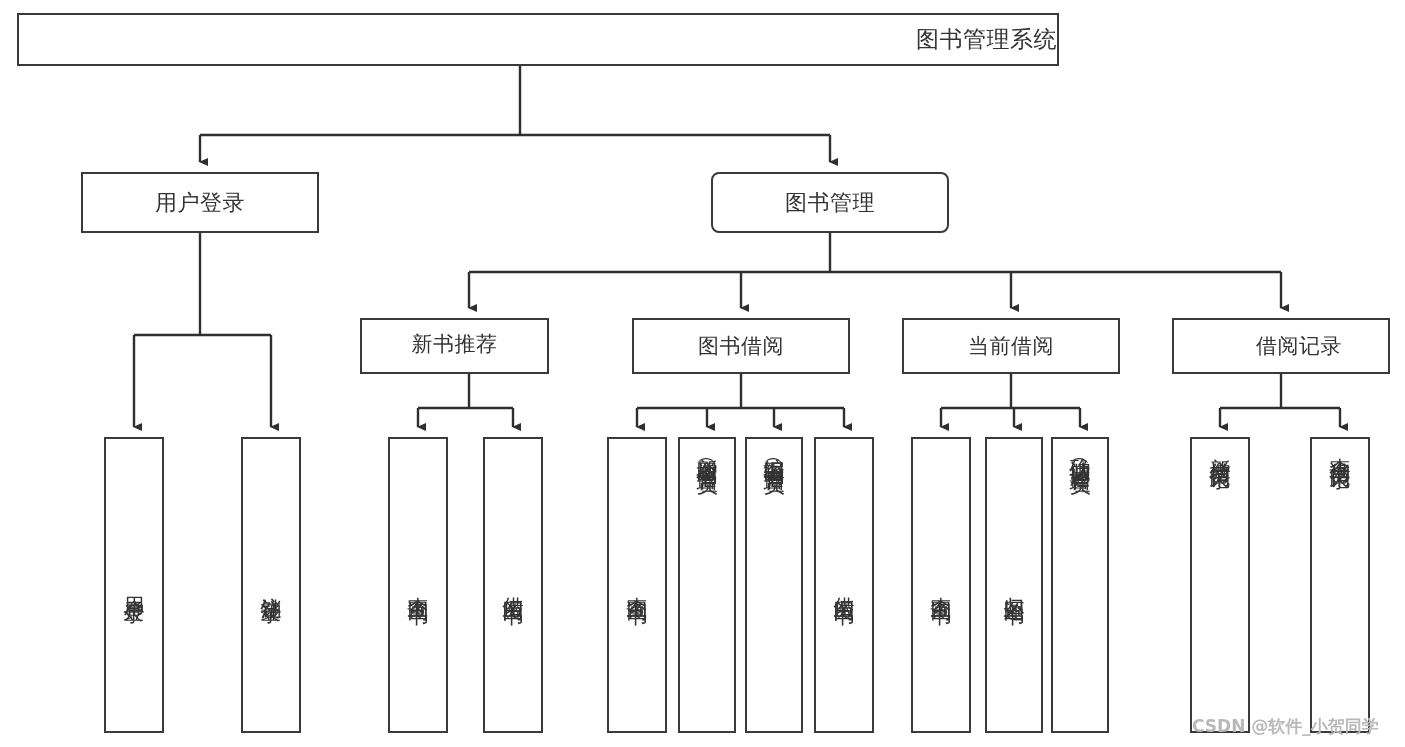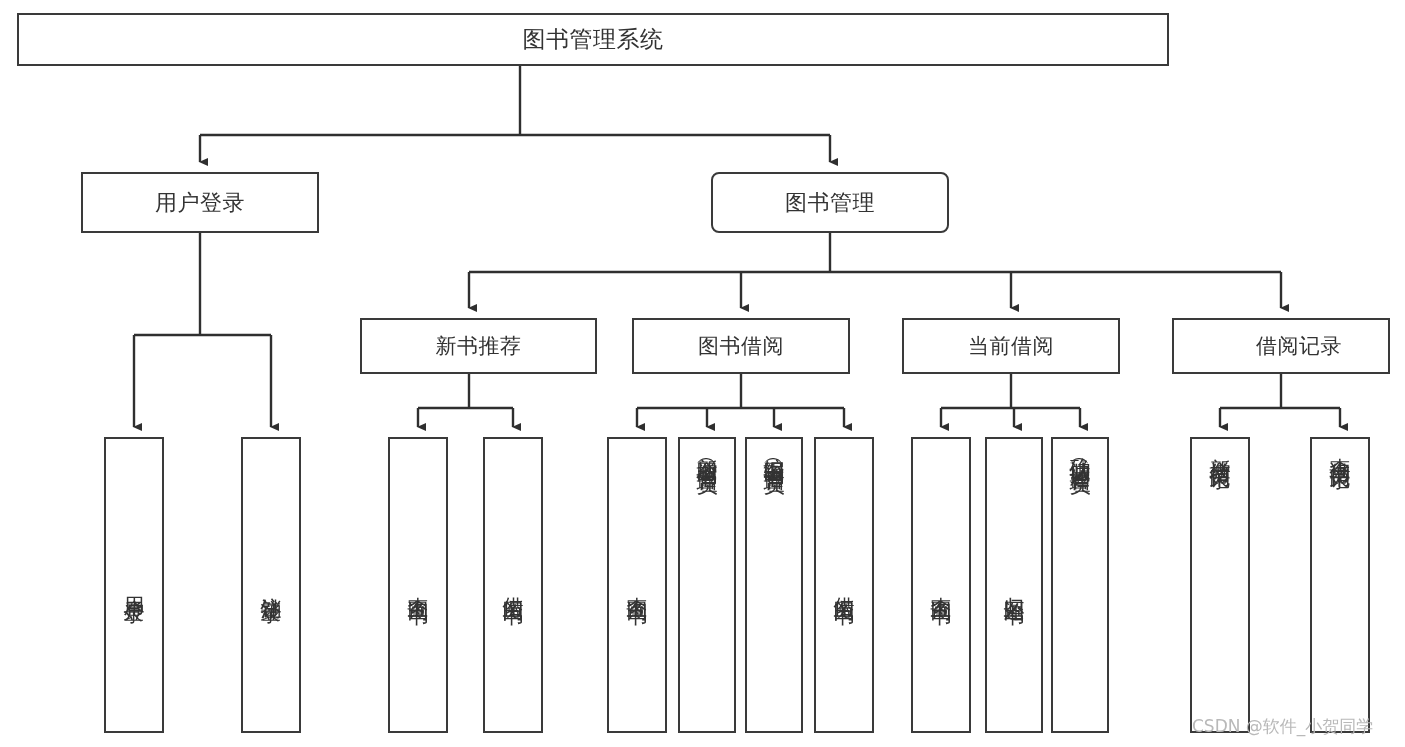--- a/index.html
+++ b/index.html
@@ -68,20 +68,21 @@
   }
   .watermark {
     position: absolute;
     left: 1192px;
     top: 715px;
     font-size: 17px;
     color: #b9b9b9;
     white-space: nowrap;
     z-index: 6;
     font-family: "DejaVu Sans", "Liberation Sans", sans-serif;
+    font-weight: bold;
   }
 </style>
 </head>
 <body>
 
 <div id="canvas">
 
   <svg id="wires" viewBox="0 0 1405 747" xmlns="http://www.w3.org/2000/svg">
     <defs>
       <marker id="arrow" markerWidth="9" markerHeight="9" refX="4" refY="8" orient="auto" markerUnits="userSpaceOnUse">
@@ -118,32 +119,32 @@
         <line x1="941" y1="408" x2="941" y2="427" marker-end="url(#arrow)"></line>
         <line x1="1014" y1="408" x2="1014" y2="427" marker-end="url(#arrow)"></line>
         <line x1="1080" y1="408" x2="1080" y2="427" marker-end="url(#arrow)"></line>
         <line x1="1281" y1="374" x2="1281" y2="408"></line>
         <line x1="1220" y1="408" x2="1340" y2="408"></line>
         <line x1="1220" y1="408" x2="1220" y2="427" marker-end="url(#arrow)"></line>
         <line x1="1340" y1="408" x2="1340" y2="427" marker-end="url(#arrow)"></line>
       </g>
   </svg>
 
-  <div class="node root" id="n-root" style="left: 17px; top: 13px; width: 1152px; height: 53px;">
+  <div class="node root" id="n-root" style="left: 17px; top: 13px; width: 1042px; height: 53px; justify-content: flex-end;">
     <span class="label">图书管理系统</span>
   </div>
 
   <div class="node lvl1" id="n-user_login" style="left: 81px; top: 172px; width: 238px; height: 61px;">
     <span class="label">用户登录</span>
   </div>
   <div class="node lvl1" id="n-book_manage" style="left: 711px; top: 172px; width: 238px; height: 61px; border-radius: 8px;">
     <span class="label">图书管理</span>
   </div>
 
-  <div class="node lvl2" id="n-new_book_rec" style="left: 360px; top: 318px; width: 237px; height: 56px;">
+  <div class="node lvl2" id="n-new_book_rec" style="left: 360px; top: 318px; width: 189px; height: 56px; font-family: Liberation Mono, monospace;">
     <span class="label">新书推荐</span>
   </div>
   <div class="node lvl2" id="n-current_borrow" style="left: 902px; top: 318px; width: 218px; height: 56px;">
     <span class="label">当前借阅</span>
   </div>
   <div class="node lvl2" id="n-book_borrow" style="left: 632px; top: 318px; width: 218px; height: 56px;">
     <span class="label">图书借阅</span>
   </div>
   <div class="node lvl2" id="n-borrow_record" style="left: 1172px; top: 318px; width: 218px; height: 56px; padding-left: 36px;">
     <span class="label">借阅记录</span>

